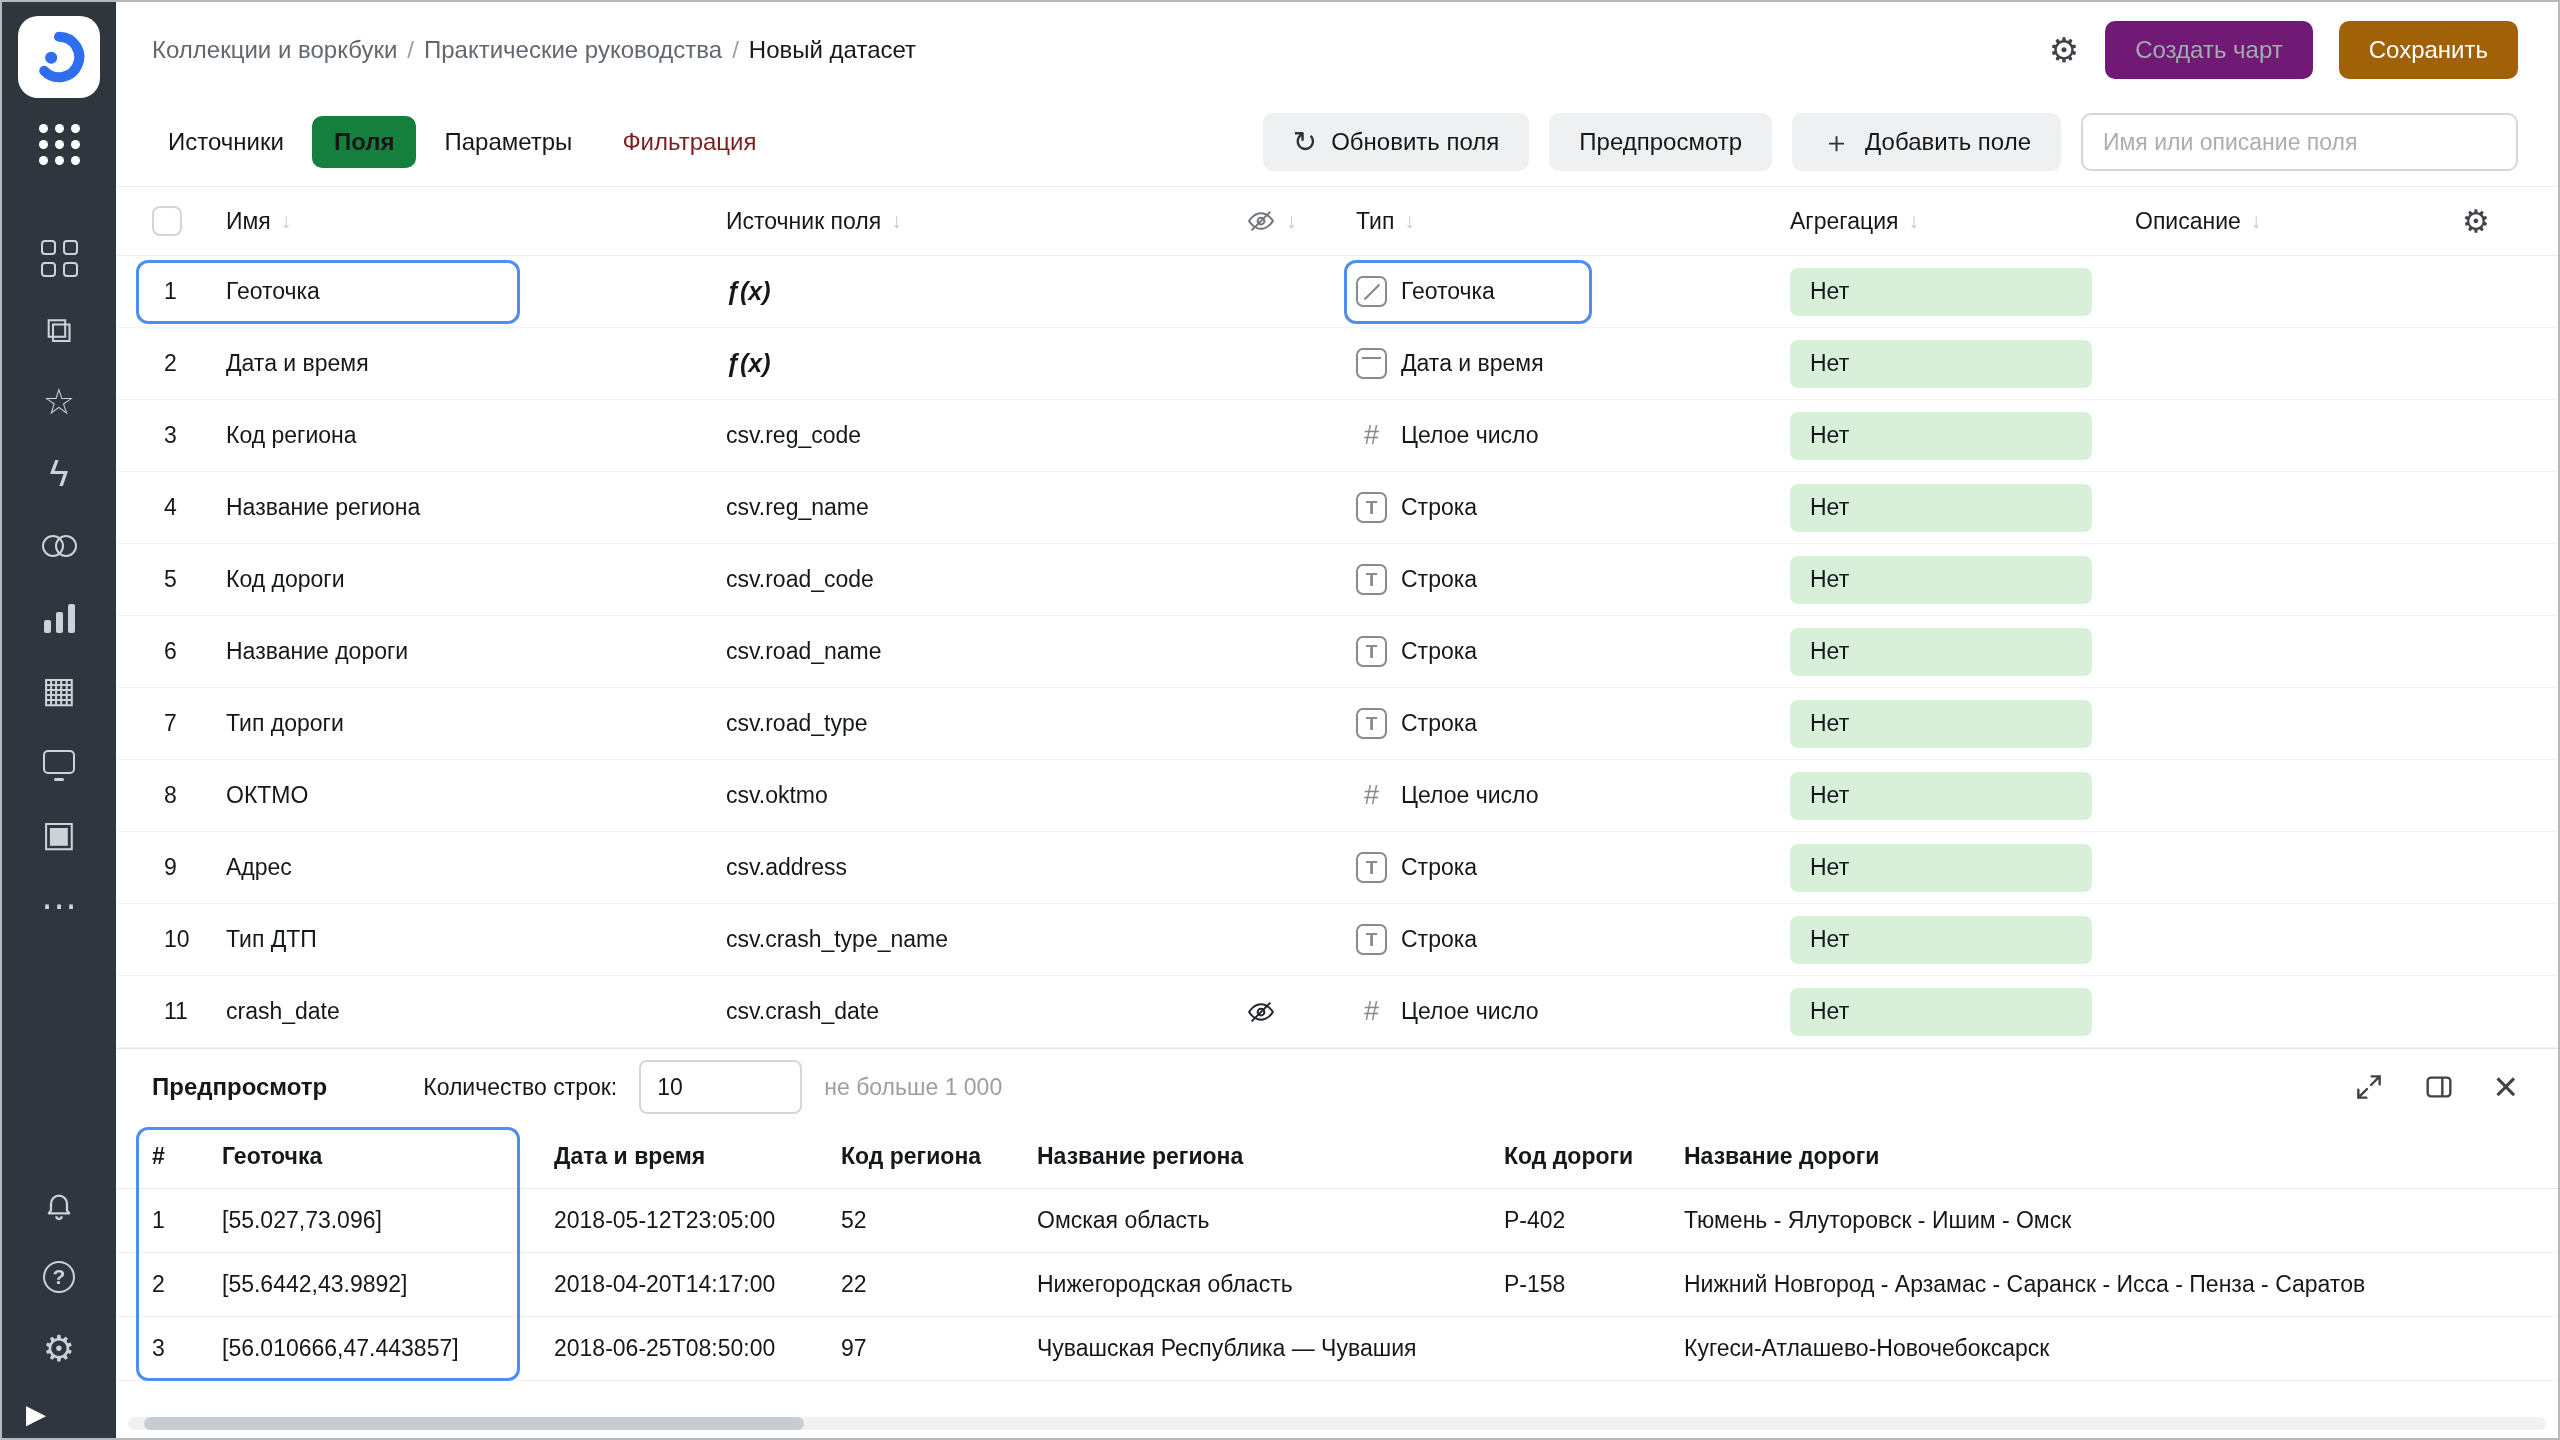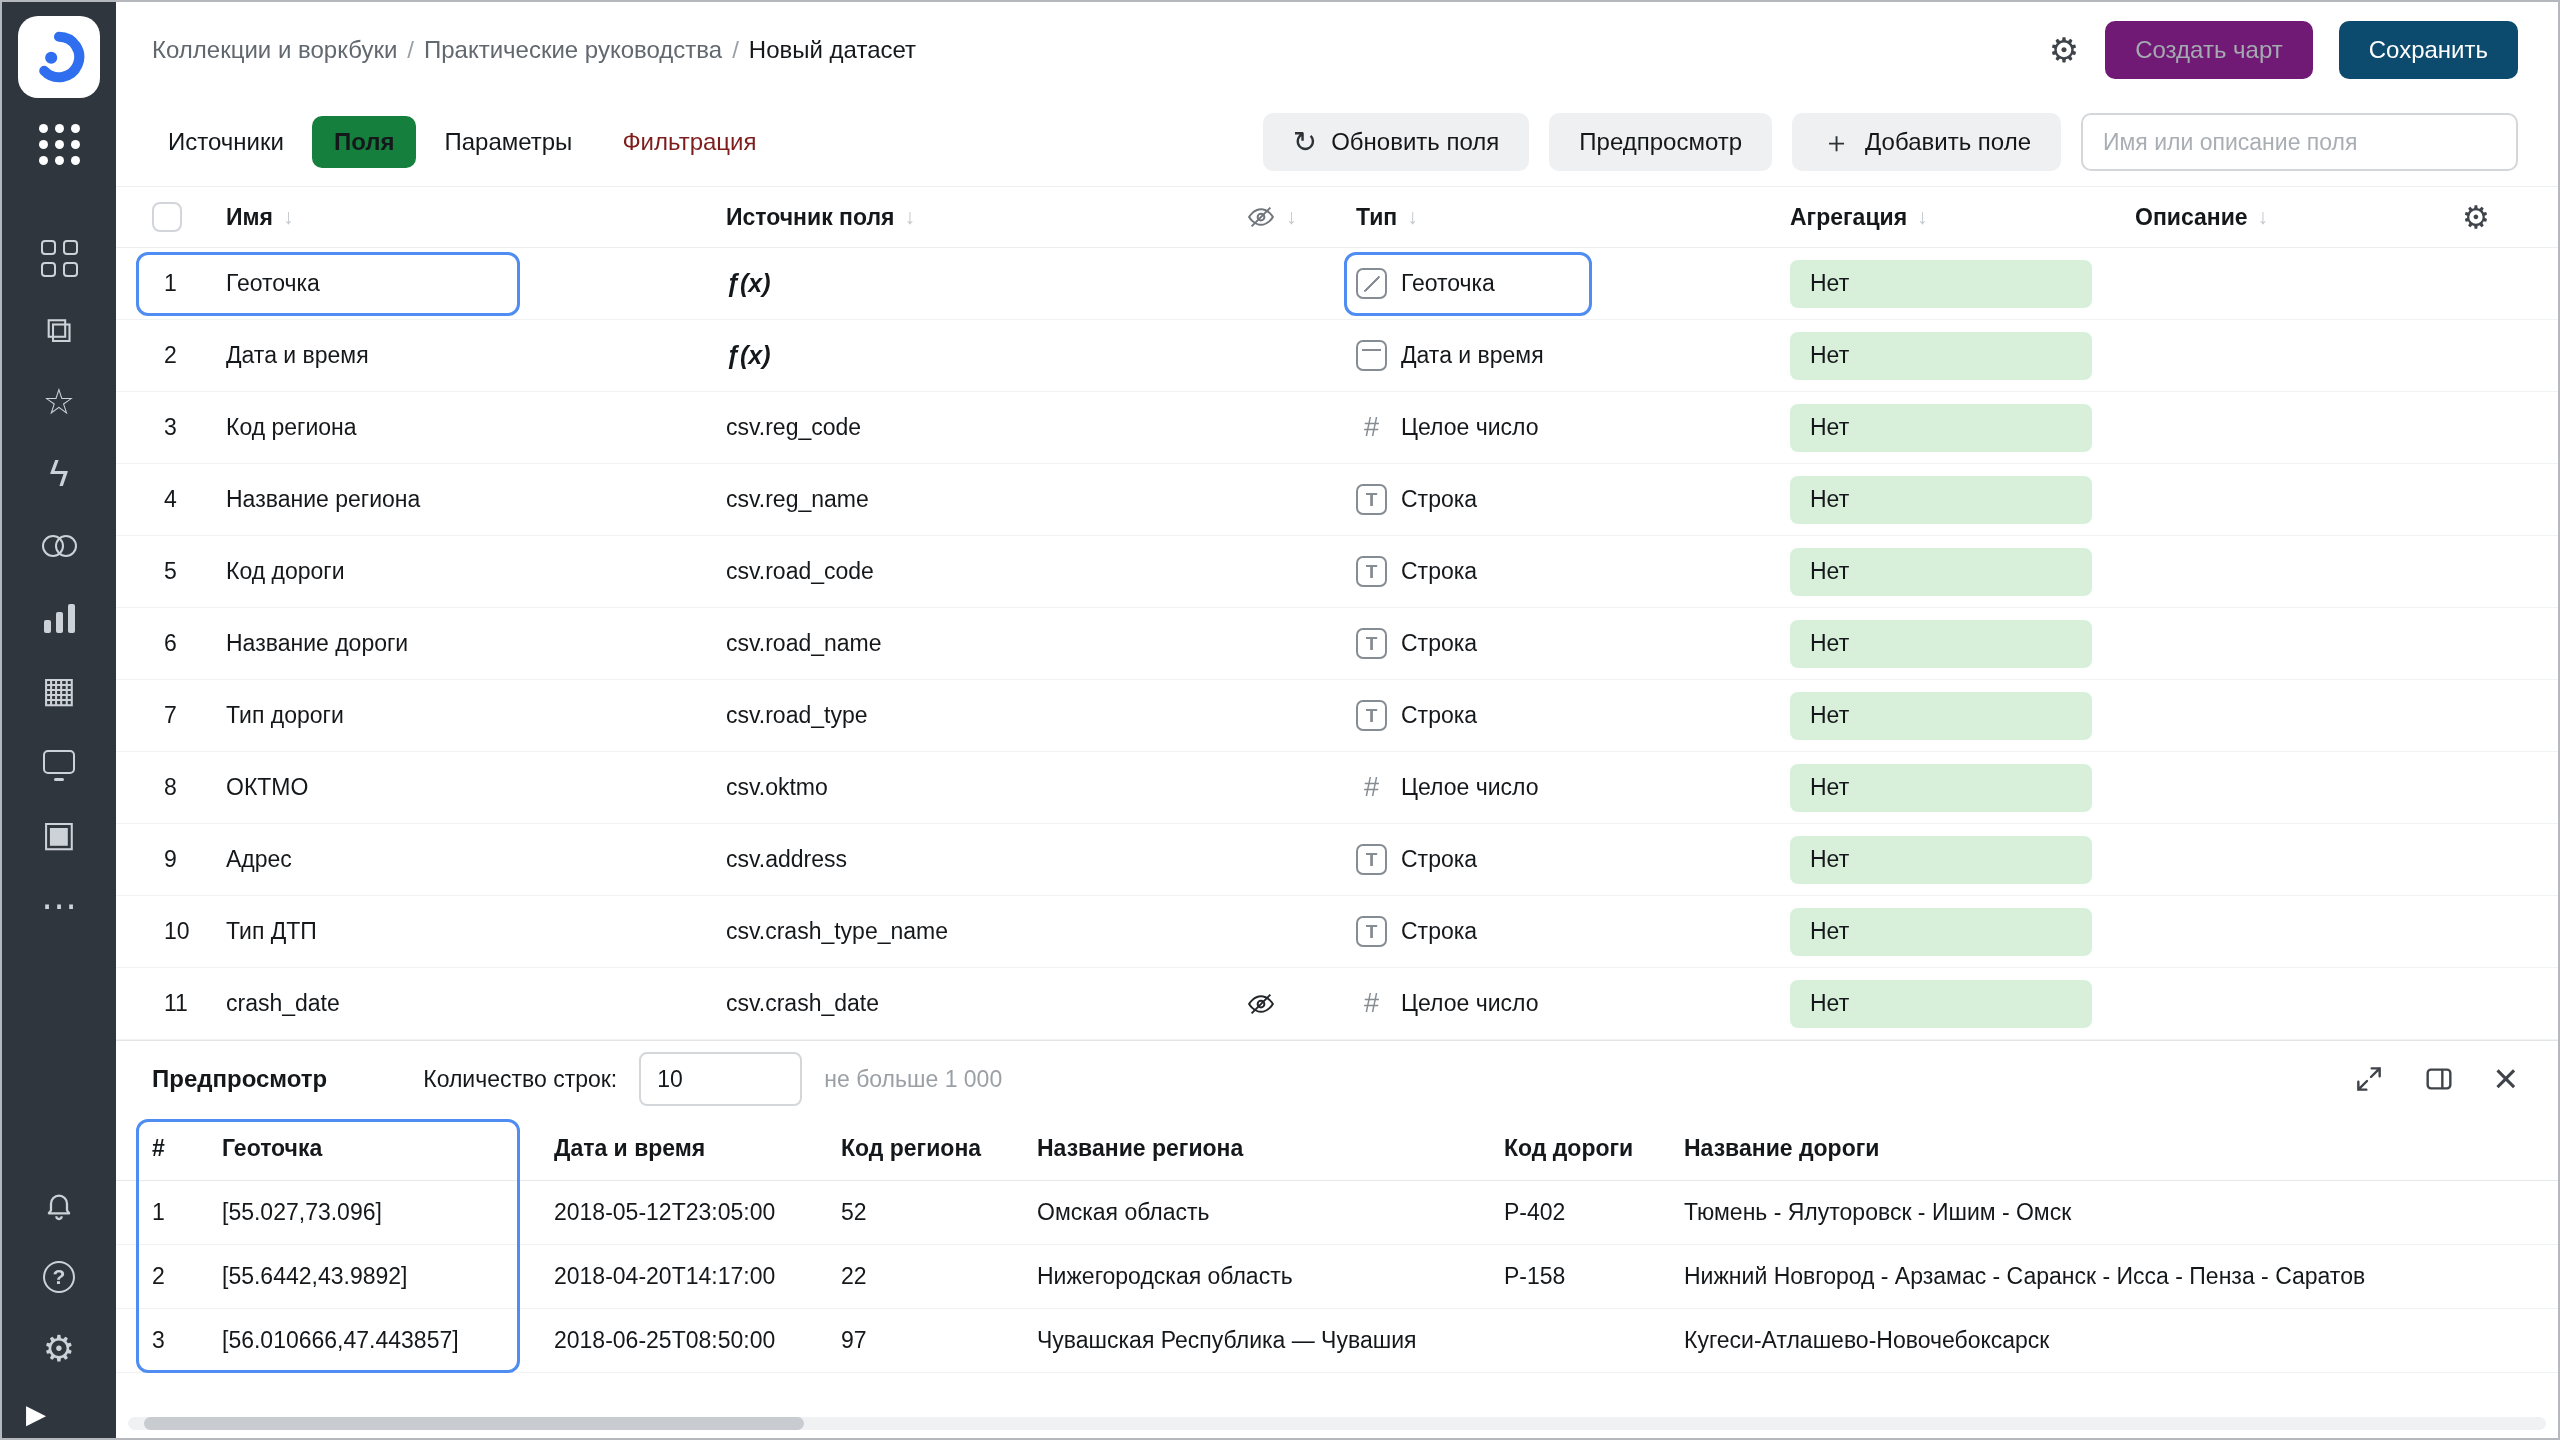--- a/index.html
+++ b/index.html
@@ -40,39 +40,39 @@
 
   .topbar{height:96px;display:flex;align-items:center;padding:0 40px 0 36px;flex:none}
   .crumbs{font-size:24px;color:#62686f;white-space:nowrap}
   .crumbs .crumb-last{color:#15181b}
   .crumb-sep{margin:0 10px;color:#9aa0a6}
   .topbar-right{margin-left:auto;display:flex;align-items:center;gap:26px}
   .gear{font-size:34px;color:#3f444a;cursor:pointer;line-height:1}
   .btn{height:58px;border:none;border-radius:10px;font-size:24px;font-family:inherit;
     display:inline-flex;align-items:center;padding:0 30px;cursor:pointer;white-space:nowrap}
   .btn-disabled{background:#701a75;color:#a4aab0;cursor:default}
-  .btn-primary{background:#0c4a6e;color:#fff}
+  .btn-primary{background:#a16207;color:#fff}
 
   .toolbar{height:88px;display:flex;align-items:center;padding:0 40px 0 30px;flex:none}
   .tabs{display:flex;align-items:flex-end;gap:6px}
   .tab{font-size:24px;padding:12px 22px;border-radius:10px;cursor:pointer;white-space:nowrap}
   .tab.active{background:#15803d;font-weight:700}
   .tab.disabled{color:#7f1d1d;cursor:default}
   .toolbar-right{margin-left:auto;display:flex;align-items:center;gap:20px}
   .gbtn{background:#eef0f2;color:#15181b;gap:14px}
   .gbtn .bicon{font-size:29px;line-height:1;color:#2d3236}
   .search{width:437px;height:58px;border:2px solid #d4d7da;border-radius:10px;font-size:23px;
     padding:0 20px;color:#15181b;outline:none;font-family:inherit}
   .search::placeholder{color:#a9aeb4}
 
   
   .grid{display:grid;grid-template-columns:74px 500px 520px 110px 434px 345px minmax(0,1fr) 56px;
     padding:0 40px 0 36px;align-items:center}
-  .fhead{height:62px;border-top:1px solid #eceef0;border-bottom:1px solid #eceef0;
-    font-size:23px;font-weight:700;color:#15181b;flex:none}
+  .fhead{height:70px;border-top:1px solid #eceef0;border-bottom:1px solid #eceef0;
+    font-size:23px;font-weight:400;color:#15181b;flex:none}
   .hc{display:flex;align-items:center;gap:10px;cursor:pointer}
   .arr{color:#c3c7cb;font-size:21px}
   .cbx{width:30px;height:30px;border:2px solid #d2d5d9;border-radius:8px;display:inline-block;cursor:pointer}
   .gearc{font-size:31px;color:#3f444a;text-align:right;cursor:pointer}
   .ftable-body{flex:none}
   .frow{height:72px;border-bottom:1px solid #f0f2f4;font-size:23px;position:relative;cursor:default}
   .cell{display:flex;align-items:center;min-width:0;white-space:nowrap;overflow:hidden}
   .num{color:#15181b;padding-left:12px}
   .fx{font-size:25px;font-weight:700;font-style:italic}
   .pill{display:inline-flex;align-items:center;width:302px;height:48px;background:#d8f0da;

